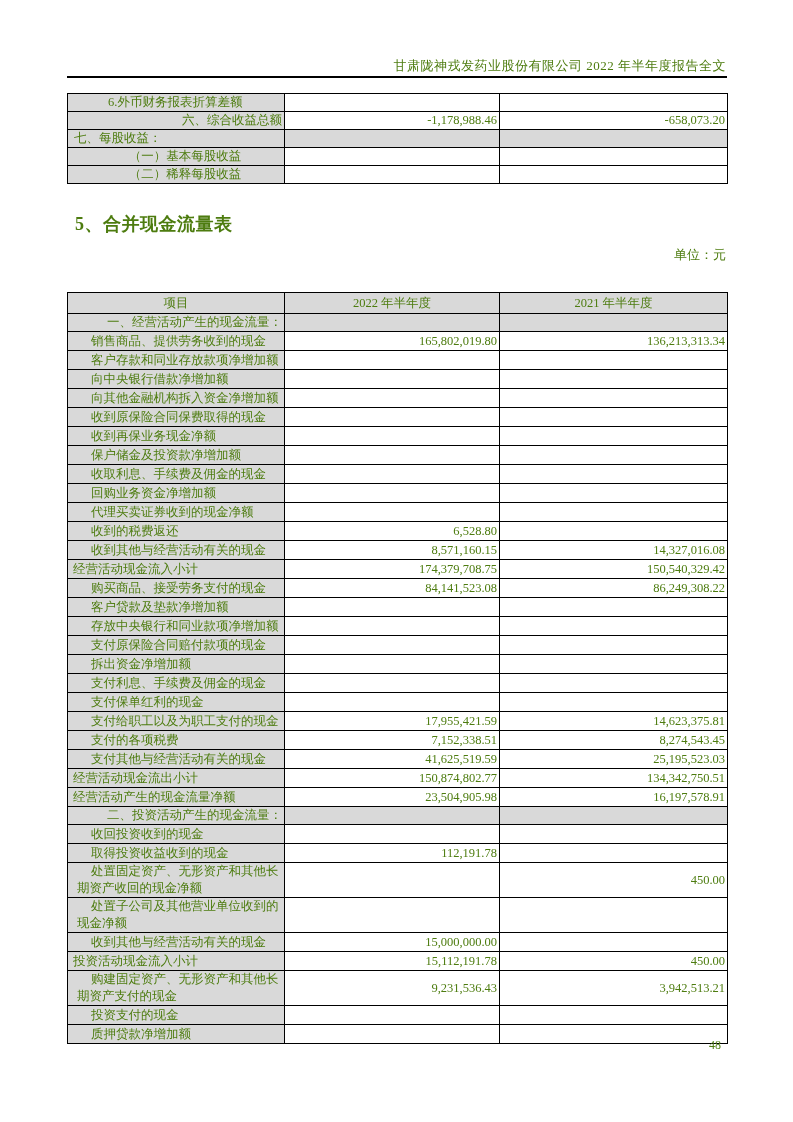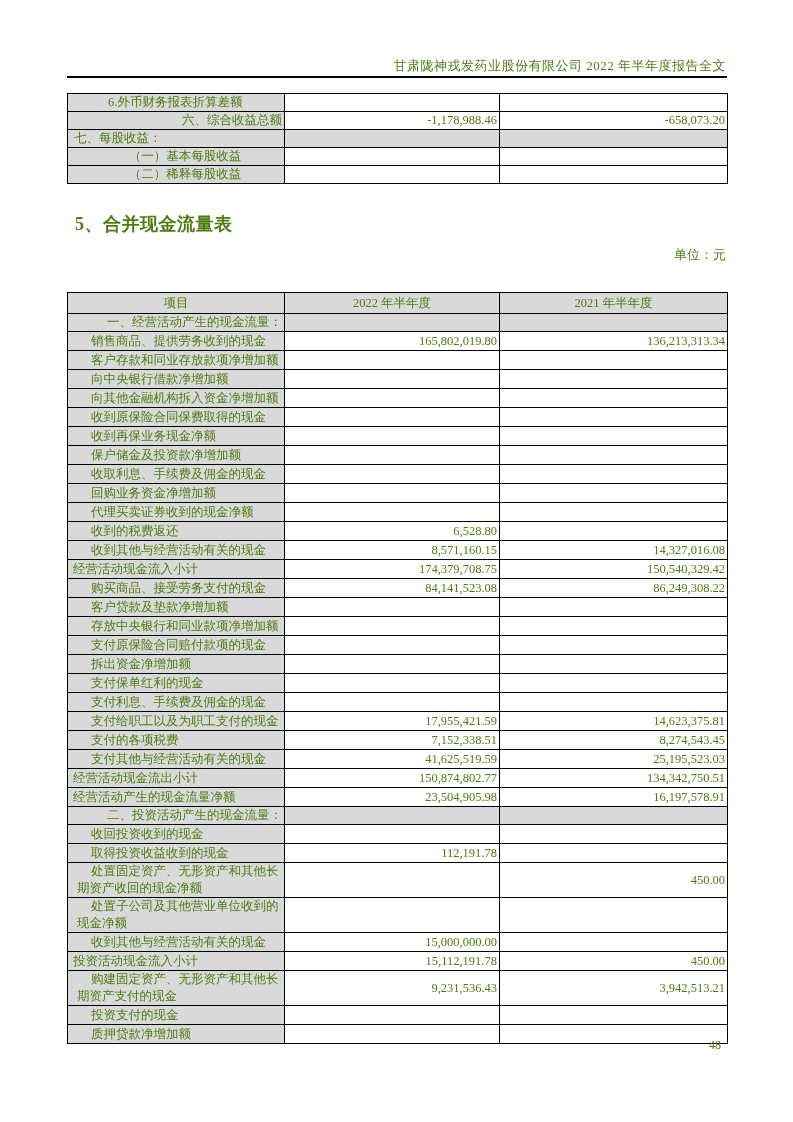--- a/index.html
+++ b/index.html
@@ -216,26 +216,26 @@
           <td class="c-label">支付原保险合同赔付款项的现金</td>
           <td class="c-val"></td>
           <td class="c-val"></td>
         </tr>
         <tr class="row-item">
           <td class="c-label">拆出资金净增加额</td>
           <td class="c-val"></td>
           <td class="c-val"></td>
         </tr>
         <tr class="row-item">
+          <td class="c-label">支付利息、手续费及佣金的现金</td>
+          <td class="c-val"></td>
+          <td class="c-val"></td>
+        </tr>
+        <tr class="row-item">
           <td class="c-label">支付保单红利的现金</td>
-          <td class="c-val"></td>
-          <td class="c-val"></td>
-        </tr>
-        <tr class="row-item">
-          <td class="c-label">支付利息、手续费及佣金的现金</td>
           <td class="c-val"></td>
           <td class="c-val"></td>
         </tr>
         <tr class="row-item">
           <td class="c-label">支付给职工以及为职工支付的现金</td>
           <td class="c-val">17,955,421.59</td>
           <td class="c-val">14,623,375.81</td>
         </tr>
         <tr class="row-item">
           <td class="c-label">支付的各项税费</td>

